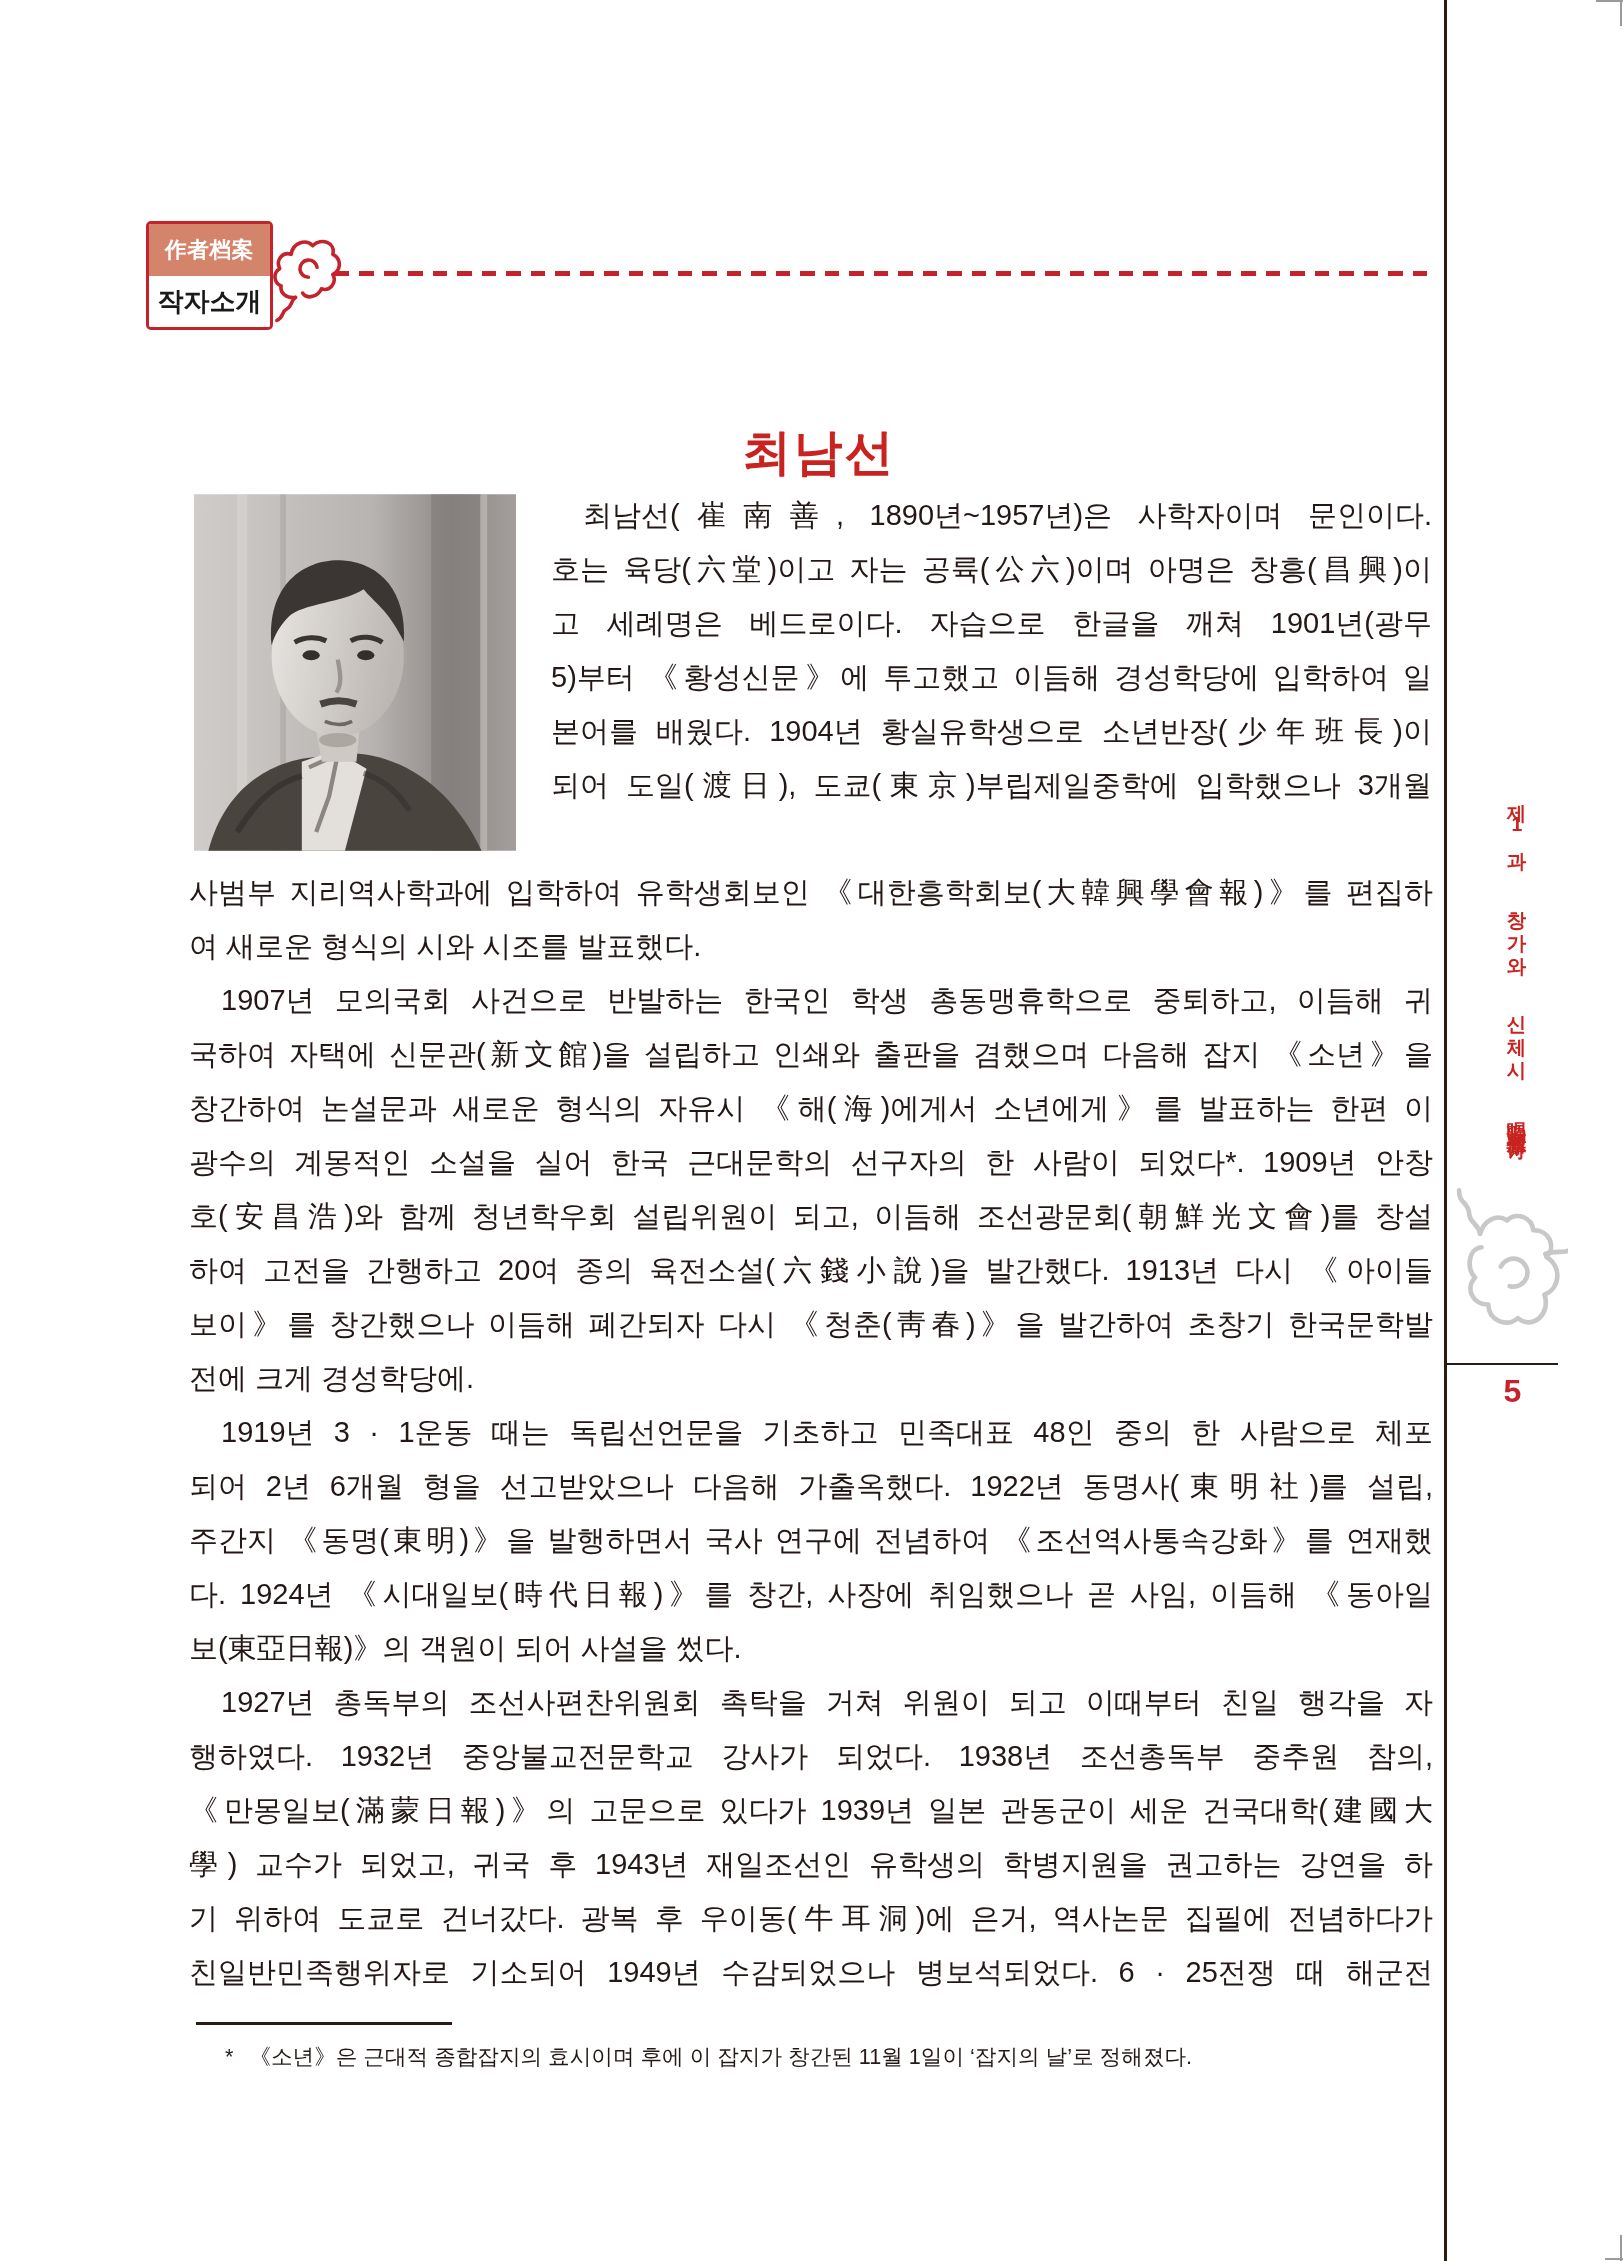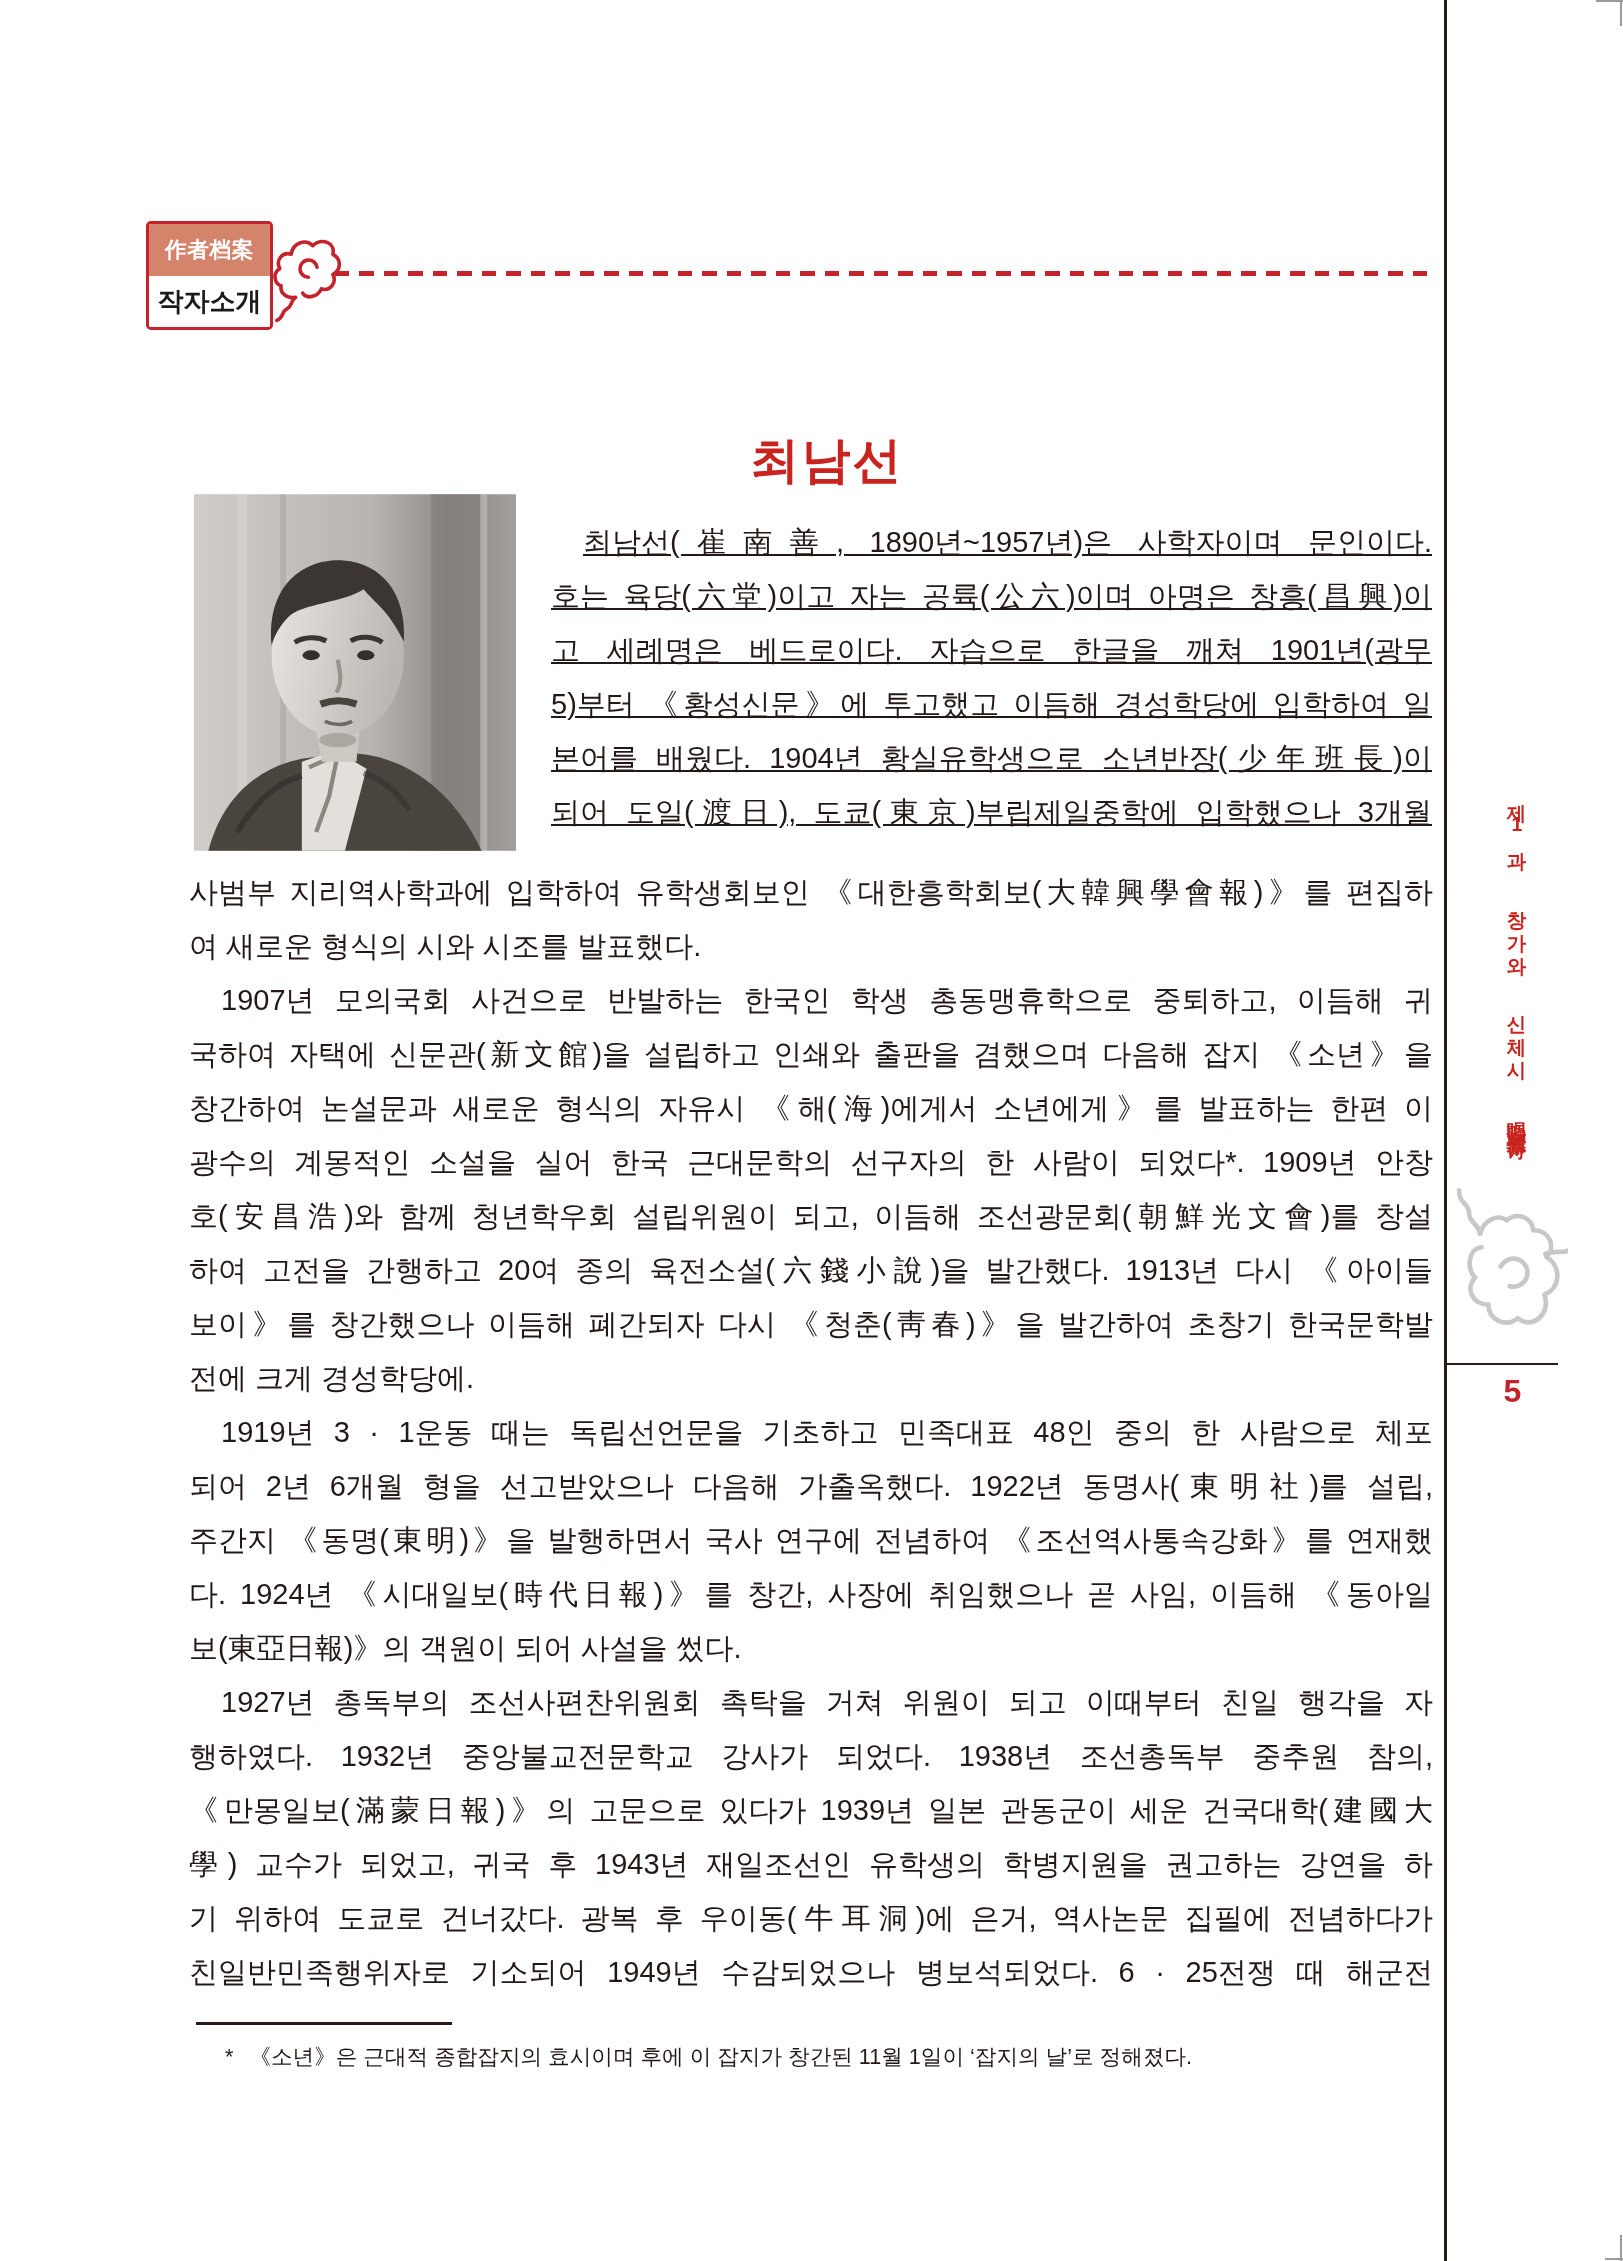--- a/index.html
+++ b/index.html
@@ -19,29 +19,29 @@
          border-radius:5px;overflow:hidden;background:#fff;box-sizing:border-box;}
   .badge-top{height:50%;background:#d5846c;color:#ffffff;font-size:21.6px;font-weight:bold;
              display:flex;align-items:center;justify-content:center;letter-spacing:0.7px;}
   .badge-bottom{height:50%;background:#ffffff;color:#1a1a1a;font-size:26px;font-weight:bold;
              display:flex;align-items:center;justify-content:center;}
   .badge-cloud{position:absolute;left:268px;top:227px;}
   .dashes{position:absolute;left:335px;top:271px;width:1098px;height:5px;
           background:repeating-linear-gradient(90deg,#c4232b 0 14.4px,transparent 14.4px 24.5px);}
 
   
-  .title{position:absolute;left:189px;top:412px;width:1244px;margin:16px;text-align:center;
+  .title{position:absolute;left:189px;top:412px;width:1244px;margin:8px;text-align:center;
          font-size:49px;font-weight:bold;color:#c8231f;letter-spacing:2.2px;}
 
   
   .photo{position:absolute;left:194px;top:494px;width:322px;height:357px;}
 
   
   .bcol{position:absolute;font-size:29px;color:#231815;}
-  .wrapped{left:551px;top:515px;width:881px;text-decoration:underline;}
+  .wrapped{left:551px;top:488px;width:881px;}
   .fullcol{left:189px;top:865px;width:1244px;}
   .bline{height:54px;line-height:54px;white-space:nowrap;text-align:justify;text-align-last:justify;overflow:hidden;}
   .bline.pend{text-align-last:left;}
   .bline.indent{padding-left:32px;}
 
   
   .fn-rule{position:absolute;left:196px;top:2022px;width:256px;height:2.9px;background:#2a1b15;}
   .footnote{position:absolute;left:225px;top:2041px;width:1208px;font-size:21.6px;color:#231815;
             display:flex;gap:16px;line-height:32px;}
 

